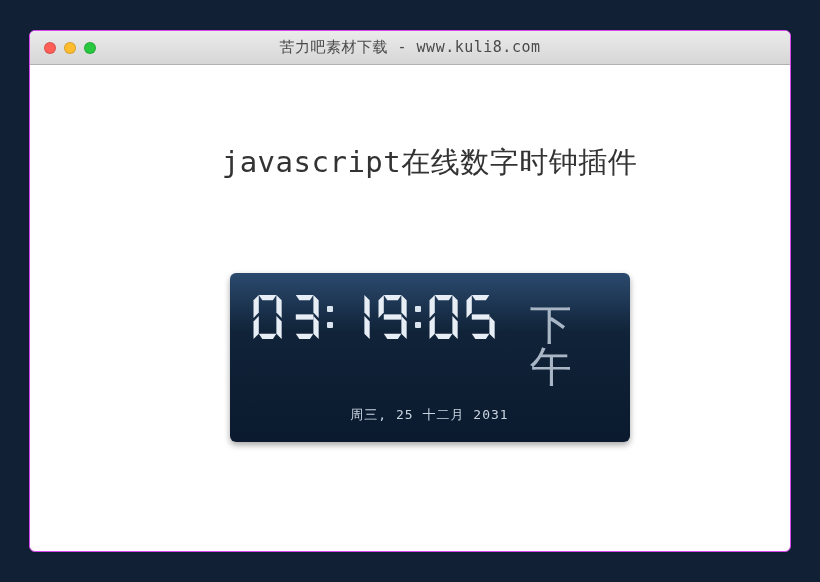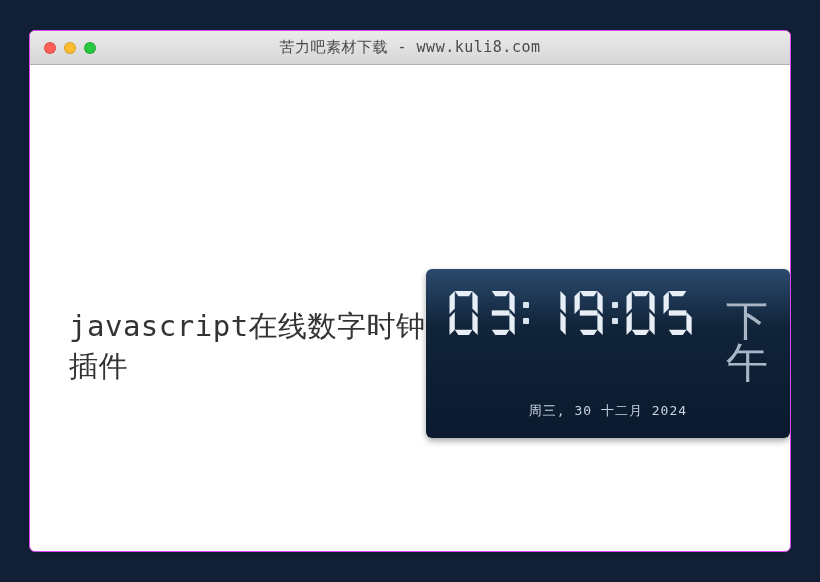--- a/index.html
+++ b/index.html
@@ -47,21 +47,21 @@
       text-align: center;
       font-family: "SimSun", "NSimSun", monospace;
       font-size: 15px;
       color: #4a4a4a;
       letter-spacing: 0.5px;
       pointer-events: none;
     }
     .content {
       height: calc(100% - 34px);
       display: flex;
-      flex-direction: row;
+      flex-direction: column;
       align-items: center;
       padding-left: 39px;
     }
     .page-title {
       margin-top: 78px;
       font-size: 29px;
       color: #333;
       font-weight: 400;
       font-family: "SimSun", "NSimSun", monospace;
       letter-spacing: 0.5px;
@@ -202,16 +202,16 @@
                 <polygon points="10,0 30,0 26,6 14,6" fill="#e8eef5"></polygon>
                 <polygon points="30,24 36,30 36,50 30,44" fill="#e8eef5"></polygon>
                 <polygon points="10,44 30,44 26,50 14,50" fill="#e8eef5"></polygon>
                 <polygon points="4,6 10,0 10,20 4,26" fill="#e8eef5"></polygon>
                 <polygon points="10,22 30,22 30,28 10,28" fill="#e8eef5"></polygon>
               </svg>
             </span>
           </div>
         <div class="ampm">下午</div>
       </div>
-      <div class="date-row">周三, 30 十二月 2024</div>
+      <div class="date-row">周三, 25 十二月 2031</div>
     </div>
   </div>
 </div>
 
 </body></html>

